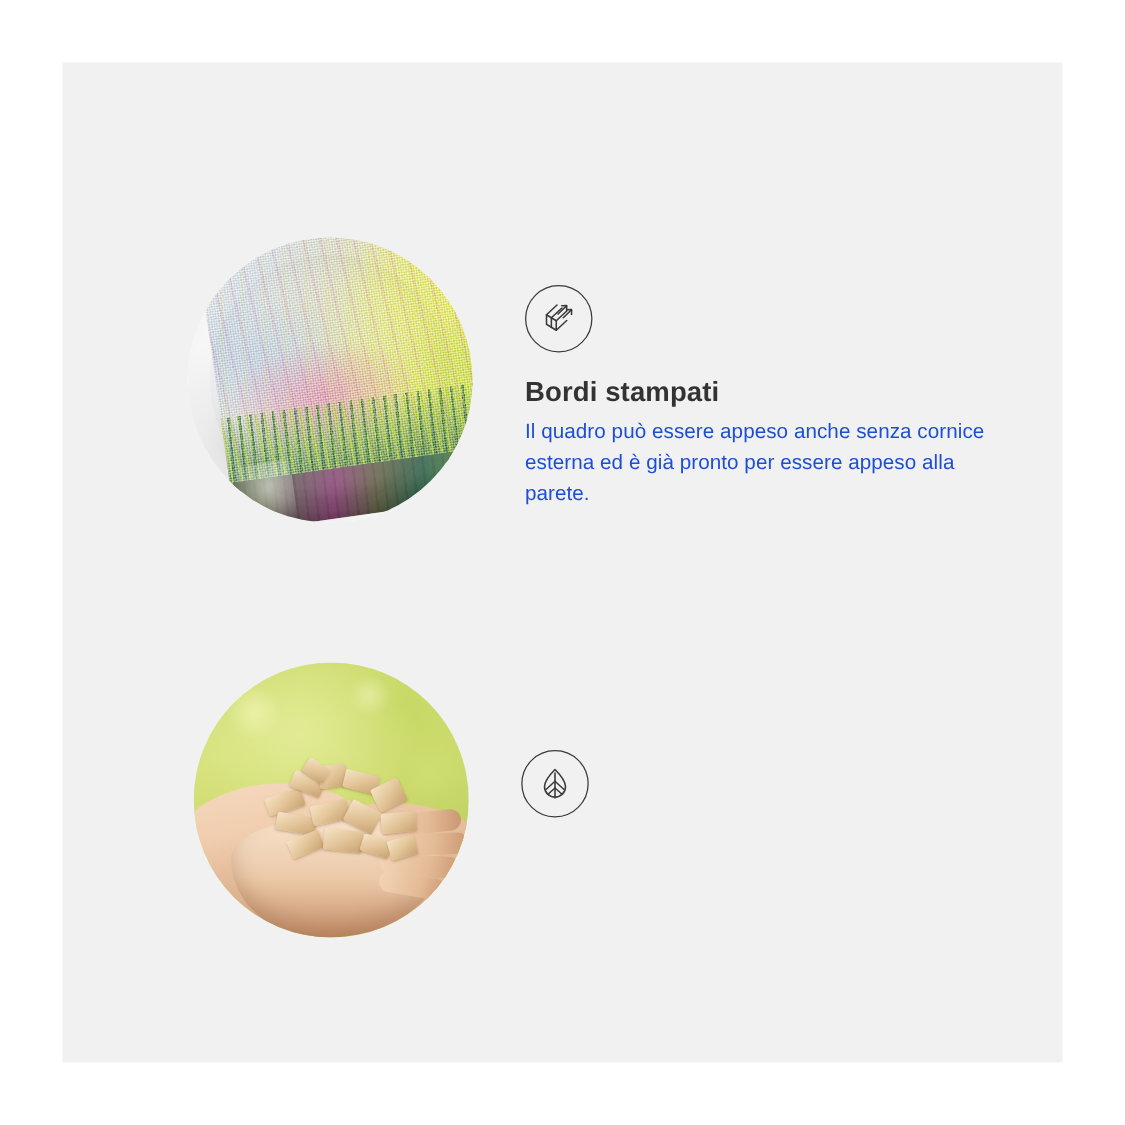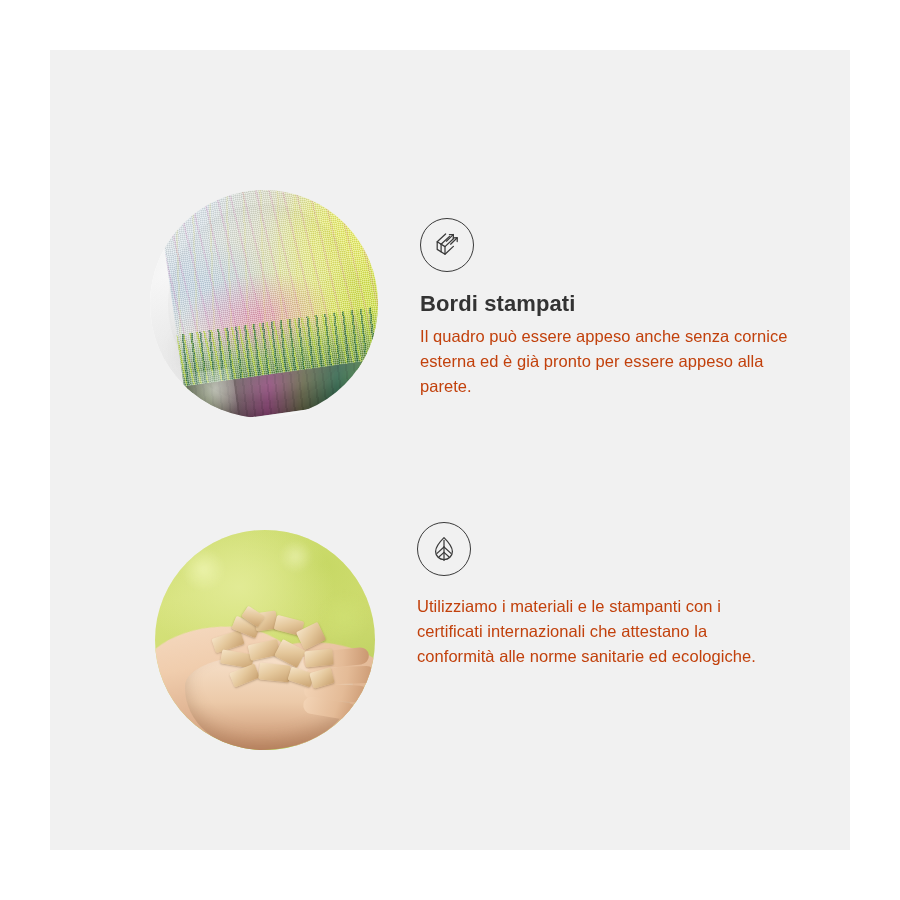--- a/index.html
+++ b/index.html
@@ -28,21 +28,21 @@
     top: 50px;
     width: 800px;
     height: 800px;
     background: #f1f1f1;
   }
 
   
   .feature {
     position: absolute;
     display: flex;
-    align-items: flex-start;
+    align-items: center;
   }
   .feature-1 { left: 100px; top: 140px; }
   .feature-2 { left: 100px; top: 430px; }
 
   
   .media {
     position: relative;
     flex: 0 0 auto;
     border-radius: 50%;
     overflow: hidden;
@@ -297,21 +297,21 @@
     font-size: 22px;
     font-weight: 600;
     color: #333333;
     letter-spacing: 0.1px;
     line-height: 1.25;
   }
   .feature-desc {
     margin: 0;
     font-size: 16.5px;
     line-height: 1.52;
-    color: #c2410c;
+    color: #1d4ed8;
     letter-spacing: 0.05px;
   }
 </style>
 </head>
 <body>
 
 <div class="page">
   <div class="panel">
 
     <div class="feature feature-1">
@@ -390,18 +390,17 @@
         <div class="badge">
           <svg width="30" height="30" viewBox="0 0 30 30" fill="none" stroke="#3a3a3a" stroke-width="1.25" stroke-linecap="round" stroke-linejoin="round">
             <path d="M15 3.6 C20.6 9.2 23.4 13.4 23.4 17.4 C23.4 22.1 19.6 25.6 15 25.6 C10.4 25.6 6.6 22.1 6.6 17.4 C6.6 13.4 9.4 9.2 15 3.6 Z"></path>
             <path d="M15 6.4 L15 26.4"></path>
             <path d="M15 13.0 L8.0 19.4"></path>
             <path d="M15 13.0 L22.0 19.4"></path>
             <path d="M15 18.4 L9.6 23.2"></path>
             <path d="M15 18.4 L20.4 23.2"></path>
           </svg>
         </div>
-        <p class="feature-desc">Utilizziamo i materiali e le stampanti con i certificati internazionali che attestano la conformità alle norme sanitarie ed ecologiche.</p>
       </div>
     </div>
 
   </div>
 </div>
 
 </body></html>

